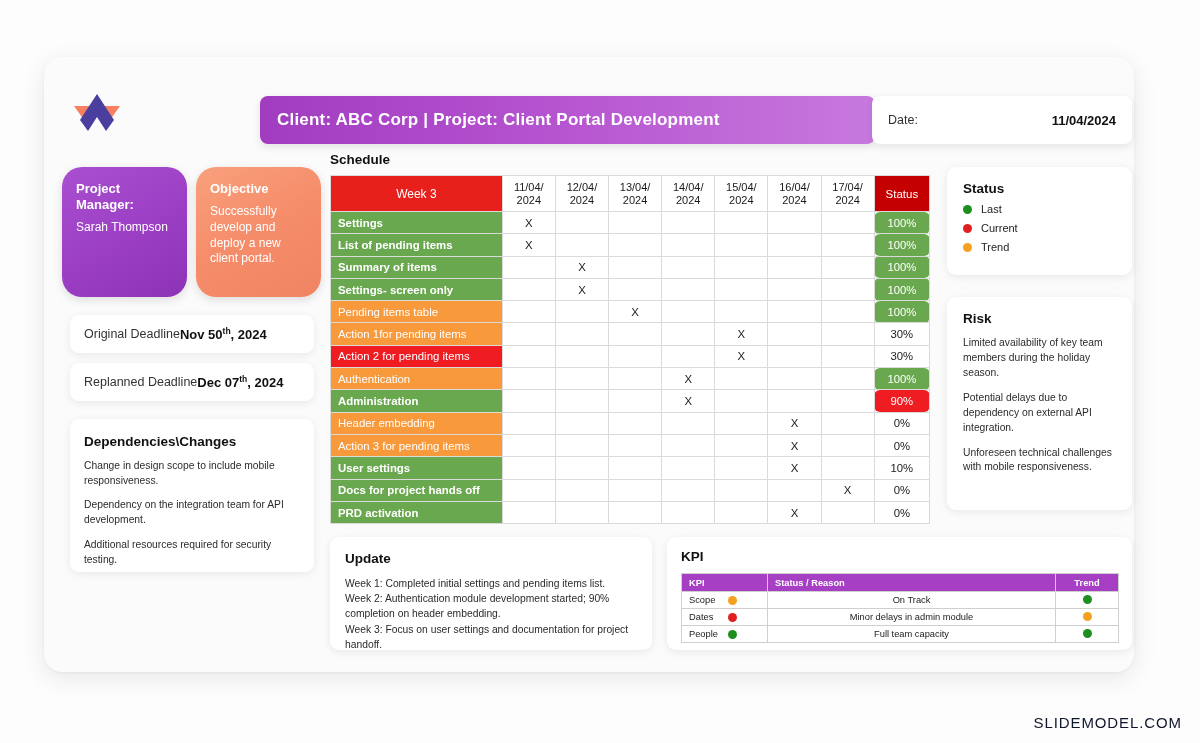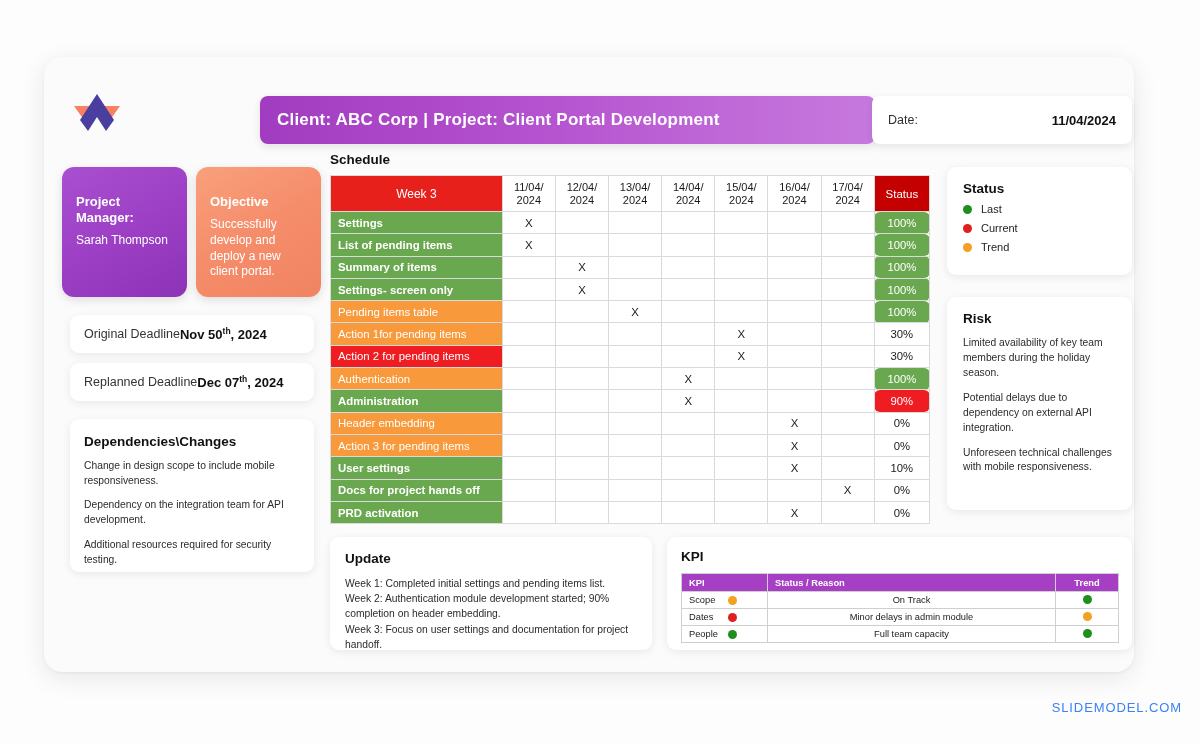--- a/index.html
+++ b/index.html
@@ -55,21 +55,21 @@
   
   .panel {
     position: absolute; background: #ffffff;
     border-radius: 9px;
     box-shadow: 0 2px 9px rgba(0,0,0,0.08);
   }
   .panel-title { font-size: 13.5px; font-weight: bold; color: #111; }
 
   
   .tile {
-    position: absolute; border-radius: 12px; padding: 27px 14px;
+    position: absolute; border-radius: 20px; padding: 14px 14px;
     box-shadow: 0 3px 10px rgba(0,0,0,0.12);
     color: #ffffff;
   }
   .tile.pm  { left: 18px; top: 110px; width: 125px; height: 130px;
               background: linear-gradient(150deg, #a94fd0 0%, #9b3ec4 55%, #8d33b6 100%); }
   .tile.obj { left: 152px; top: 110px; width: 125px; height: 130px;
               background: linear-gradient(150deg, #f9a07c 0%, #f58c6a 50%, #f08462 100%); }
   .tile .h { font-size: 13px; font-weight: bold; line-height: 1.22; }
   .tile .b { font-size: 12px; line-height: 1.32; margin-top: 7px; font-weight: normal; }
 
@@ -140,22 +140,22 @@
     text-align: left; padding-left: 7px; height: 18px;
   }
   table.kpi th.center { text-align: center; padding-left: 0; }
   table.kpi td.kpi-name { color: #1a1a1a; padding-left: 7px; }
   table.kpi td.kpi-name .inner { display: flex; align-items: center; justify-content: space-between; padding-right: 30px; }
   table.kpi td.kpi-reason { color: #1a1a1a; text-align: center; }
   table.kpi td.kpi-trend { text-align: center; }
 
   
   .footer {
-    position: absolute; right: 18px; bottom: 28px;
-    font-size: 13px; color: #3b82f6; letter-spacing: .9px;
+    position: absolute; right: 18px; bottom: 12px;
+    font-size: 15px; color: #0f172a; letter-spacing: .9px;
   }
 </style>
 </head>
 <body>
 
 <div id="root">
   <div class="slide-card">
 
     <div class="logo">
       <svg viewBox="0 0 62 48" width="62" height="48">

